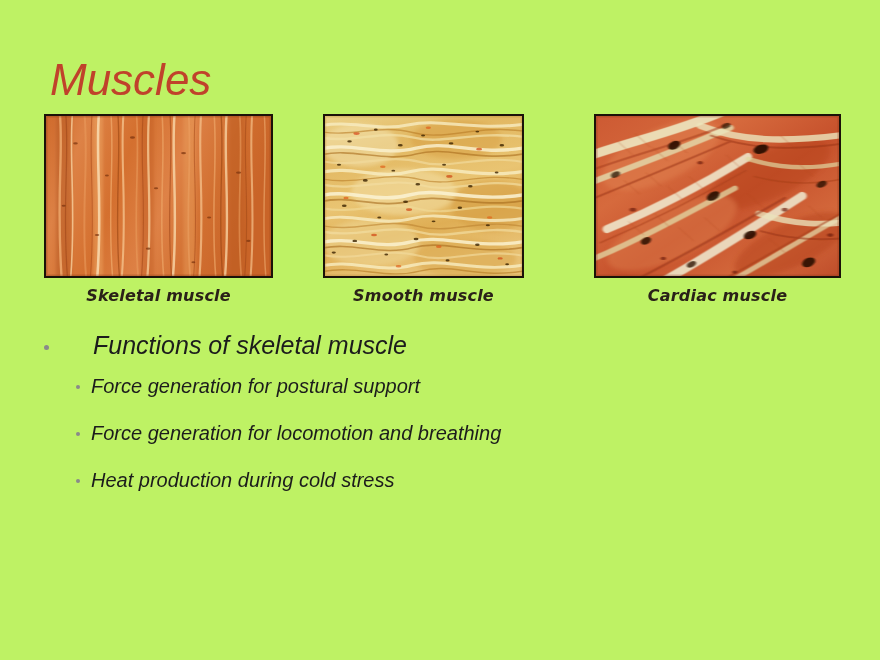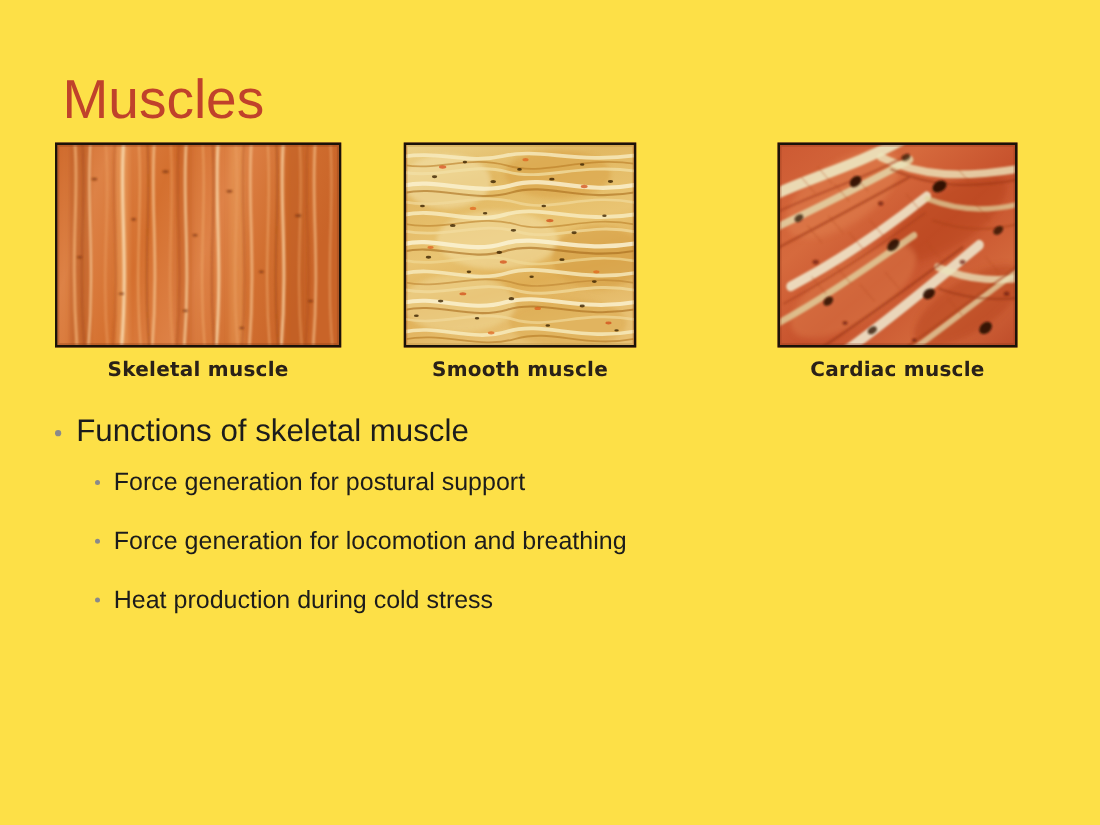--- a/index.html
+++ b/index.html
@@ -13,21 +13,22 @@
     height: 660px;
     position: relative;
     overflow: hidden;
     font-family: "Liberation Sans", sans-serif;
     background: #ffffff;
   }
 
   .slide {
     position: absolute;
     inset: 0;
-    background: #fde047;
+    background: #bef264;
+    font-style: italic;
   }
 
   
   .slide-title {
     position: absolute;
     left: 50px;
     top: 54px;
     font-size: 44px;
     line-height: 52px;
     font-weight: 400;
@@ -42,22 +43,22 @@
     left: 0;
     top: 114px;
     width: 880px;
     height: 200px;
   }
   .figure {
     position: absolute;
     top: 0;
   }
   .figure-skeletal { left: 44px;  width: 229px; }
-  .figure-smooth   { left: 323px; width: 186px; }
-  .figure-cardiac  { left: 622px; width: 192px; }
+  .figure-smooth   { left: 323px; width: 201px; }
+  .figure-cardiac  { left: 594px; width: 247px; }
 
   .micrograph {
     position: relative;
     height: 164px;
     border: 2px solid #1b1208;
     box-sizing: border-box;
     overflow: hidden;
     background: #d8763f;
   }
   .micrograph svg {
@@ -86,20 +87,21 @@
     top: 330px;
     width: 800px;
   }
   .bullet-l1,
   .bullet-l2 {
     display: flex;
     align-items: baseline;
   }
   .bullet-l1 {
     margin: 0 0 14px 0;
+    gap: 32px;
   }
   .bullet-l2 {
     margin: 0 0 22px 32px;
   }
   .bullet-l2:last-child { margin-bottom: 0; }
 
   .dot {
     flex: 0 0 auto;
     display: inline-block;
     width: 5px;

